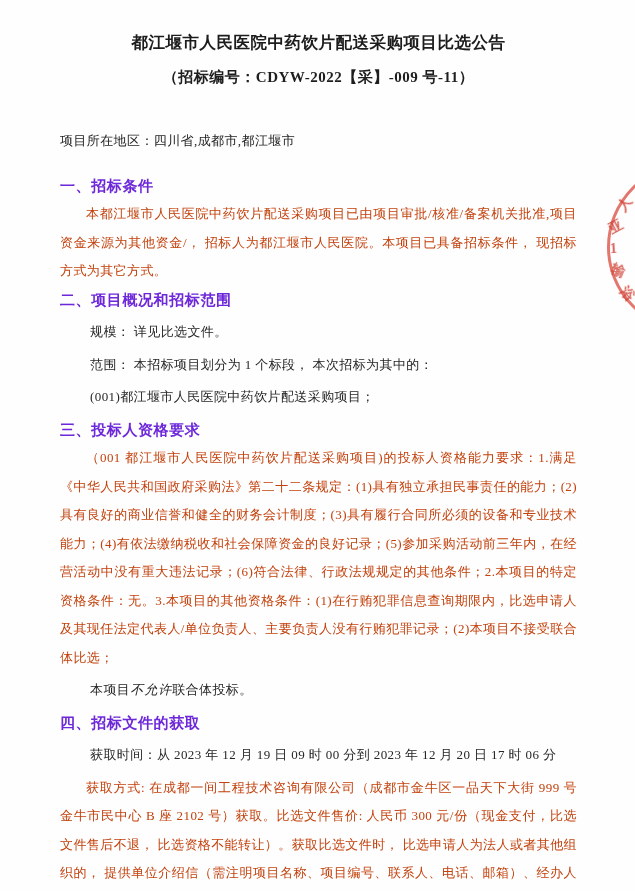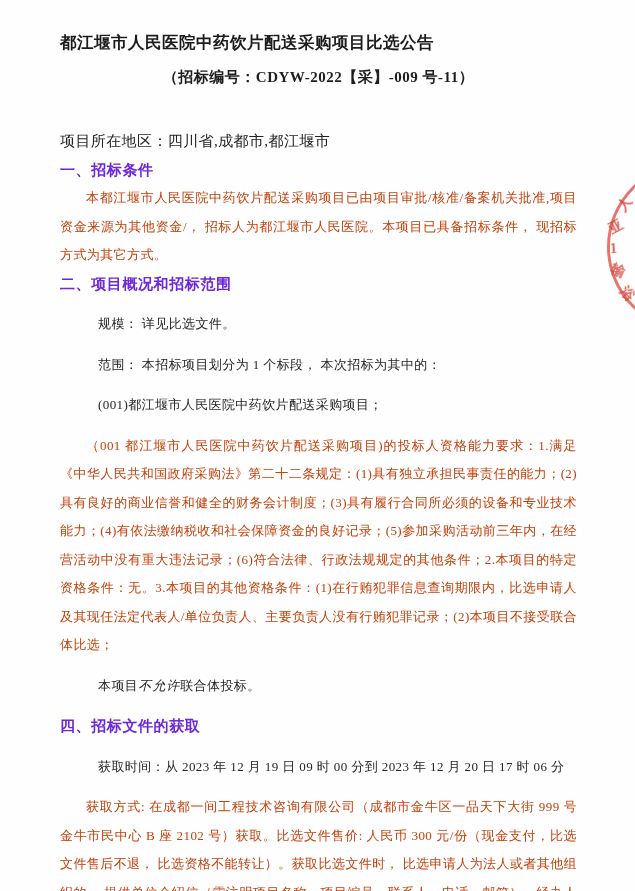--- a/index.html
+++ b/index.html
@@ -13,39 +13,39 @@
     height: 891px;
     background: #fefefe;
     overflow: hidden;
     font-family: "Liberation Serif", "DejaVu Serif", serif;
     color: #232323;
     box-sizing: border-box;
     padding: 31px 58px 0 60px;
   }
   .doc-title {
     margin: 0;
-    text-align: left;
+    text-align: center;
     font-size: 16.5px;
     font-weight: 700;
     line-height: 24px;
     color: #1c1c1c;
     letter-spacing: 0.5px;
   }
   .doc-subtitle {
     margin: 10px 0 0 0;
     text-align: center;
     font-size: 15px;
     font-weight: 600;
     line-height: 24px;
     color: #1e1e1e;
     letter-spacing: 0.5px;
   }
   .location-line {
-    margin: 38px 0 0 0;
-    font-size: 15px;
+    margin: 38px 0 16px 0;
+    font-size: 13px;
     line-height: 28.5px;
     letter-spacing: 0.4px;
   }
   .sec-heading {
     margin: 0;
     font-size: 15px;
     font-weight: 700;
     line-height: 28.5px;
     color: #6d28d9;
     letter-spacing: 0.6px;
@@ -54,21 +54,21 @@
   .body-par {
     margin: 0;
     font-size: 13px;
     line-height: 28.5px;
     text-align: justify;
     text-indent: 2em;
     letter-spacing: 0.4px;
     color: #c2410c;
   }
   .body-line {
-    margin: 12px;
+    margin: 4px;
     font-size: 13px;
     line-height: 28.5px;
     text-indent: 2em;
     letter-spacing: 0.4px;
     color: #262626;
   }
   .note em {
     font-style: italic;
     letter-spacing: 1px;
   }
@@ -114,20 +114,21 @@
   </section>
 
   <section>
     <h2 class="sec-heading">二、项目概况和招标范围</h2>
     <p class="body-line">规模： 详见比选文件。</p>
     <p class="body-line">范围： 本招标项目划分为 1 个标段， 本次招标为其中的：</p>
     <p class="body-line">(001)都江堰市人民医院中药饮片配送采购项目；</p>
   </section>
 
   <section>
+    <h2 class="sec-heading">三、投标人资格要求</h2>
     <p class="body-par">（001 都江堰市人民医院中药饮片配送采购项目)的投标人资格能力要求：1.满足《中华人民共和国政府采购法》第二十二条规定：(1)具有独立承担民事责任的能力；(2)具有良好的商业信誉和健全的财务会计制度；(3)具有履行合同所必须的设备和专业技术能力；(4)有依法缴纳税收和社会保障资金的良好记录；(5)参加采购活动前三年内，在经营活动中没有重大违法记录；(6)符合法律、行政法规规定的其他条件；2.本项目的特定资格条件：无。3.本项目的其他资格条件：(1)在行贿犯罪信息查询期限内，比选申请人及其现任法定代表人/单位负责人、主要负责人没有行贿犯罪记录；(2)本项目不接受联合体比选；</p>
     <p class="body-line note"><span>本项目</span><em>不允许</em><span>联合体投标。</span></p>
   </section>
 
   <section>
     <h2 class="sec-heading">四、招标文件的获取</h2>
     <p class="body-line">获取时间：从 2023 年 12 月 19 日  09 时 00 分到 2023 年 12 月 20 日  17 时 06 分</p>
     <p class="body-par">获取方式: 在成都一间工程技术咨询有限公司（成都市金牛区一品天下大街 999 号金牛市民中心 B 座 2102 号）获取。比选文件售价: 人民币 300 元/份（现金支付，比选文件售后不退， 比选资格不能转让）。获取比选文件时， 比选申请人为法人或者其他组织的， 提供单位介绍信（需注明项目名称、项目编号、联系人、电话、邮箱）、经办人身份证明；比选申请人为自然人的，提供本人身份证明； （均需加盖公章）。并将相应材料给比选代理机构留存。</p>
   </section>
 

